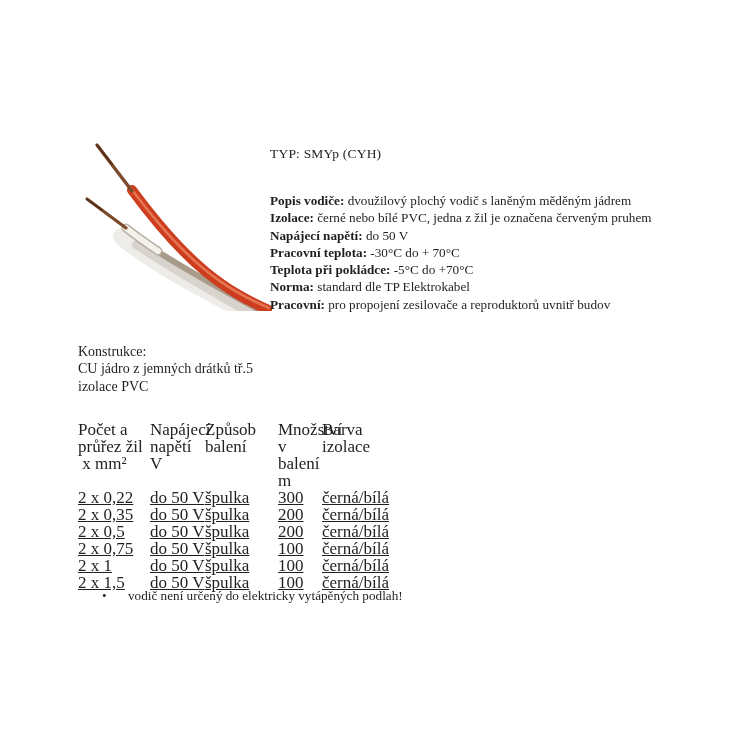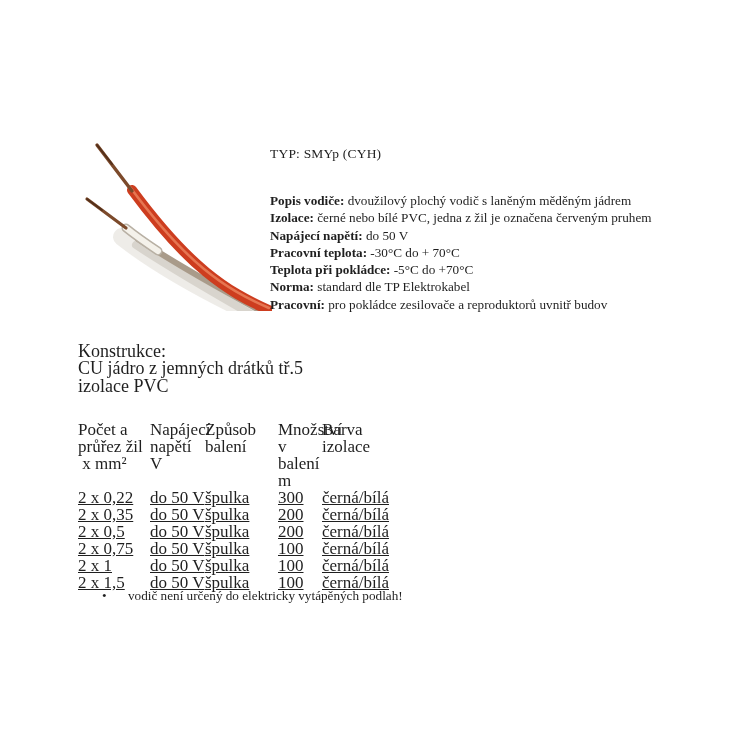--- a/index.html
+++ b/index.html
@@ -12,21 +12,21 @@
 
   
   .photo{position:absolute;left:80px;top:133px;width:192px;height:178px;margin:0;}
 
   
   .title{position:absolute;left:270px;top:146px;font-size:13.5px;letter-spacing:.2px;}
   .specs{position:absolute;left:270px;top:174px;font-size:13.2px;line-height:17.3px;white-space:nowrap;margin-top:18px;}
   .spec-line b{font-weight:700;}
 
   
-  .construction{position:absolute;left:78px;top:343px;font-size:18px;line-height:17.3px;}
+  .construction{position:absolute;left:78px;top:343px;font-size:14px;line-height:17.3px;}
 
   
   .spec-table{
     position:absolute;left:78px;top:421px;
     display:grid;grid-template-columns:72px 55px 73px 44px 110px;
     font-size:17px;line-height:17px;
   }
   .spec-table .cell{white-space:pre-wrap;text-decoration:underline;}
   .spec-table .hcell{white-space:pre-wrap;}
 
@@ -57,21 +57,21 @@
 
   <div class="title">TYP: SMYp (CYH)</div>
 
   <div class="specs">
     <div class="spec-line"><b>Popis vodiče:</b> <span>dvoužilový plochý vodič s laněným měděným jádrem</span></div>
     <div class="spec-line"><b>Izolace:</b> <span>černé nebo bílé PVC, jedna z žil je označena červeným pruhem</span></div>
     <div class="spec-line"><b>Napájecí napětí:</b> <span>do 50 V</span></div>
     <div class="spec-line"><b>Pracovní teplota:</b> <span>-30°C do + 70°C</span></div>
     <div class="spec-line"><b>Teplota při pokládce:</b> <span>-5°C do +70°C</span></div>
     <div class="spec-line"><b>Norma:</b> <span>standard dle TP Elektrokabel</span></div>
-    <div class="spec-line"><b>Pracovní:</b> <span>pro pokládce zesilovače a reproduktorů uvnitř budov</span></div>
+    <div class="spec-line"><b>Pracovní:</b> <span>pro propojení zesilovače a reproduktorů uvnitř budov</span></div>
   </div>
 
   <div class="construction">
     <div>Konstrukce:</div>
     <div>CU jádro z jemných drátků tř.5</div>
     <div>izolace PVC</div>
   </div>
 
   <div class="spec-table">
     <div class="hcell">Počet a

